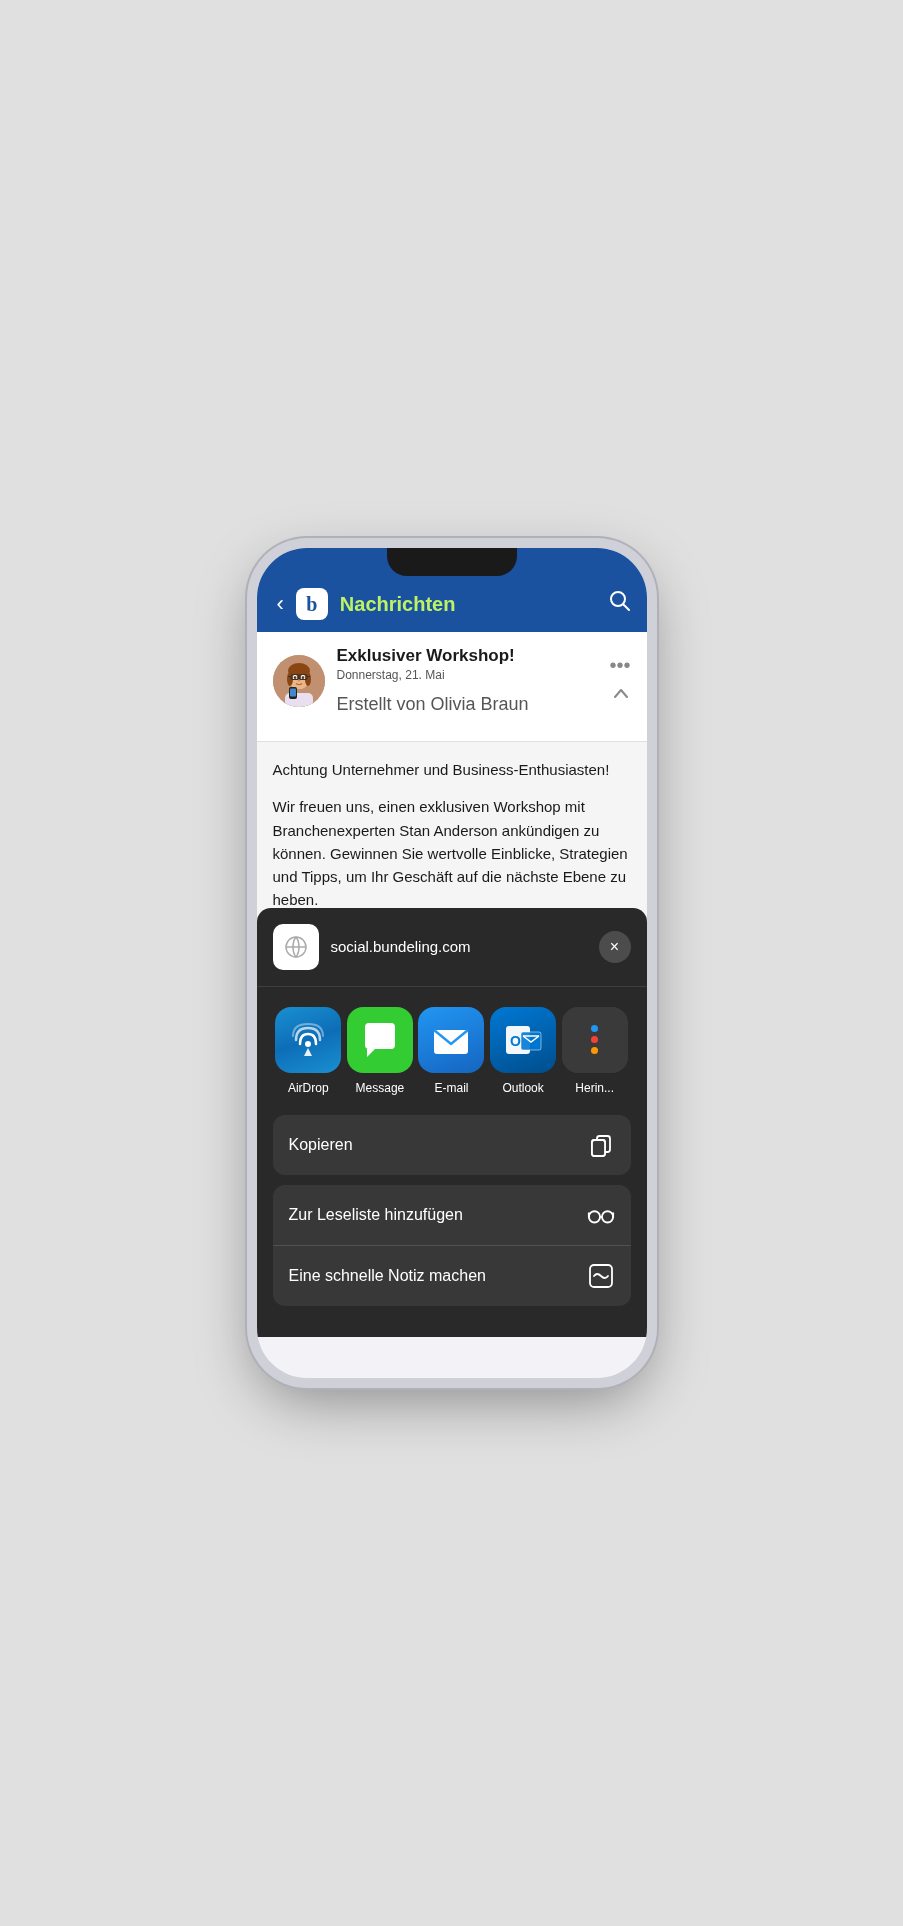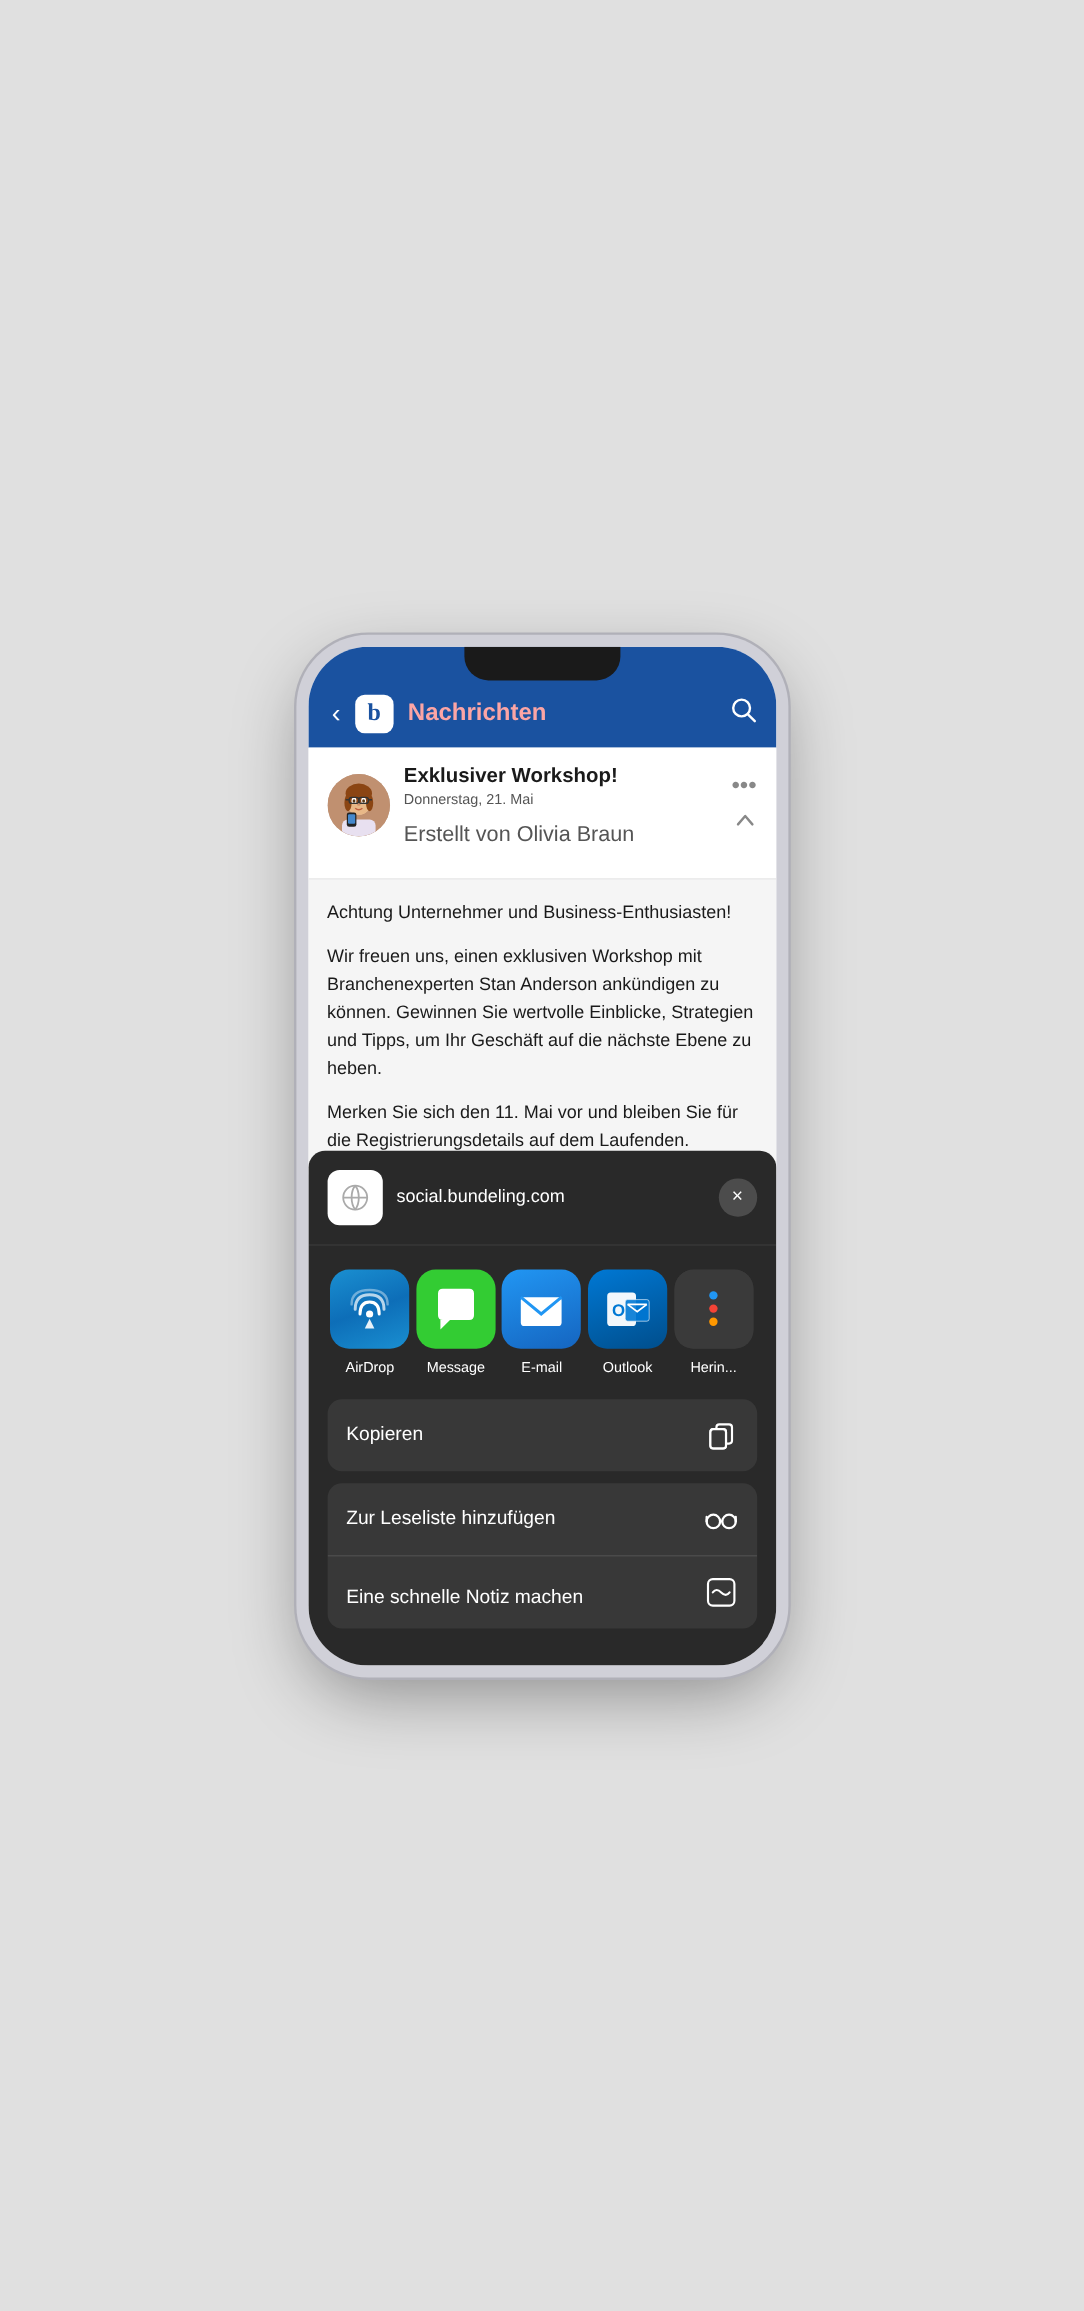--- a/index.html
+++ b/index.html
@@ -67,21 +67,21 @@
       font-size: 20px;
       font-weight: 700;
       color: #1a52a0;
       font-family: serif;
     }
 
     .header-title {
       flex: 1;
       font-size: 20px;
       font-weight: 600;
-      color: #fca5a5;
+      color: #bef264;
       margin-left: 4px;
     }
 
     .search-btn {
       color: white;
       font-size: 22px;
       cursor: pointer;
     }
 
     
@@ -390,21 +390,20 @@
             <polyline points="4,14 10,7 16,14" stroke="#888" stroke-width="2" stroke-linecap="round" stroke-linejoin="round"></polyline>
           </svg>
         </div>
       </div>
     </div>
   </div>
 
   <div class="message-content">
     <p>Achtung Unternehmer und Business-Enthusiasten!</p>
     <p>Wir freuen uns, einen exklusiven Workshop mit Branchenexperten Stan Anderson ankündigen zu können. Gewinnen Sie wertvolle Einblicke, Strategien und Tipps, um Ihr Geschäft auf die nächste Ebene zu heben.</p>
-    <p>Merken Sie sich den 11. Mai vor und bleiben Sie für die Registrierungsdetails auf dem Laufenden.</p>
   </div>
 
   <div class="share-sheet-overlay">
 
     <div class="share-url-bar">
       <div class="url-icon">
         <svg width="24" height="24" viewBox="0 0 24 24" fill="none">
           <circle cx="12" cy="12" r="10" stroke="#aaa" stroke-width="1.5"></circle>
           <line x1="2" y1="12" x2="22" y2="12" stroke="#aaa" stroke-width="1.5"></line>
           <path d="M12 2 C8 7 8 17 12 22" stroke="#aaa" stroke-width="1.5" fill="none"></path>
@@ -502,21 +501,21 @@
             <svg width="30" height="22" viewBox="0 0 30 22" fill="none">
               <circle cx="8" cy="13" r="6" stroke="white" stroke-width="2" fill="none"></circle>
               <circle cx="22" cy="13" r="6" stroke="white" stroke-width="2" fill="none"></circle>
               <line x1="14" y1="13" x2="16" y2="13" stroke="white" stroke-width="2"></line>
               <line x1="2" y1="13" x2="2" y2="9" stroke="white" stroke-width="2" stroke-linecap="round"></line>
               <line x1="28" y1="13" x2="28" y2="9" stroke="white" stroke-width="2" stroke-linecap="round"></line>
             </svg>
           </div>
         </div>
         <div class="separator-line"></div>
-        <div class="action-item" style="border-radius:0; margin:0; background:transparent;align-items:flex-end;">
+        <div class="action-item" style="border-radius:0; margin:0; background:transparent;">
           <span>Eine schnelle Notiz machen</span>
           <div class="action-icon">
             <svg width="28" height="28" viewBox="0 0 28 28" fill="none">
               <rect x="3" y="3" width="22" height="22" rx="4" stroke="white" stroke-width="1.8" fill="none"></rect>
               <path d="M7 14 Q10 10 14 14 Q18 18 21 14" stroke="white" stroke-width="1.8" fill="none" stroke-linecap="round"></path>
             </svg>
           </div>
         </div>
       </div>
 

